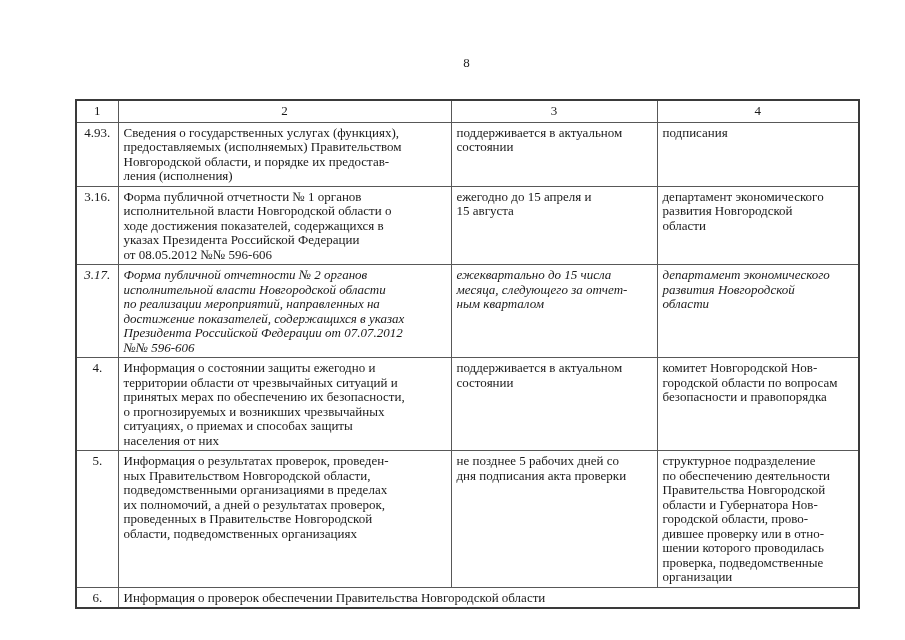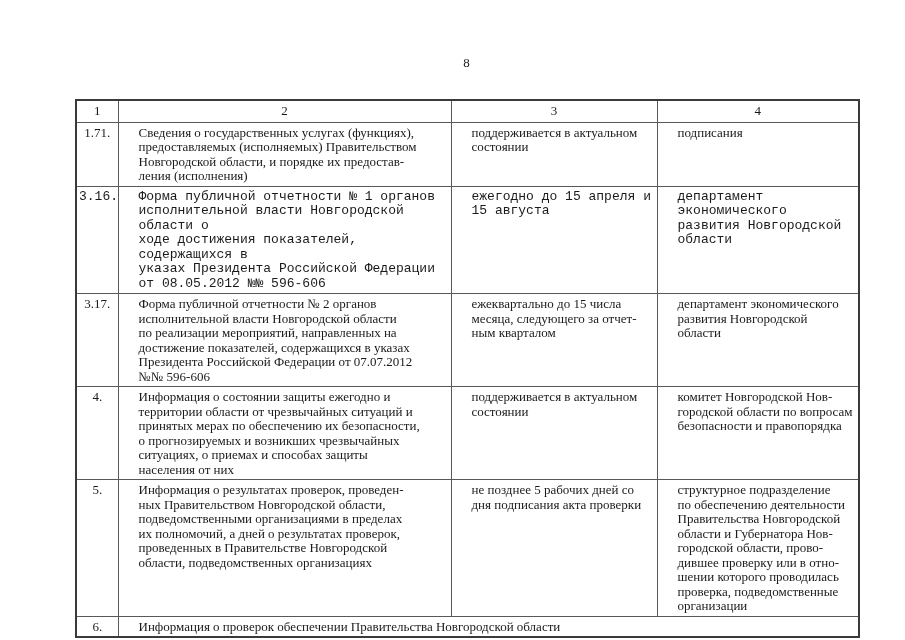--- a/index.html
+++ b/index.html
@@ -52,26 +52,26 @@
     padding: 3px 2px 2px 2px;
     font-size: 13px;
   }
   tr.header-row { height: 22px; }
   td.num-cell {
     text-align: center;
     padding: 3px 2px 2px 2px;
     white-space: nowrap;
   }
   td.text-cell {
-    padding: 3px 4px 2px 20px;
+    padding: 3px 4px 2px 5px;
     white-space: pre-line;
   }
   tr.row-3-15 { height: 62px; }
-  tr.row-3-16 { height: 75px; font-family: Liberation Mono, monospace; }
-  tr.row-3-17 { height: 88px; }
+  tr.row-3-16 { height: 75px; }
+  tr.row-3-17 { height: 88px; font-style: italic; }
   tr.row-4    { height: 91px; }
   tr.row-5    { height: 133px; }
   tr.row-6    { height: 19px; }
   
   table.doc-table td, table.doc-table th {
     border-color: #585858;
   }
 </style>
 </head>
 <body>
@@ -87,21 +87,21 @@
   </colgroup>
   <tbody>
     <tr class="header-row">
       <th>1</th>
       <th>2</th>
       <th>3</th>
       <th>4</th>
     </tr>
 
     <tr class="row-3-15">
-      <td class="num-cell">1.71.</td>
+      <td class="num-cell">4.93.</td>
       <td class="text-cell">Сведения о государственных услугах (функциях),
 предоставляемых (исполняемых) Правительством
 Новгородской области, и порядке их предостав-
 ления (исполнения)</td>
       <td class="text-cell">поддерживается в актуальном
 состоянии</td>
       <td class="text-cell">подписания</td>
     </tr>
 
     <tr class="row-3-16">

